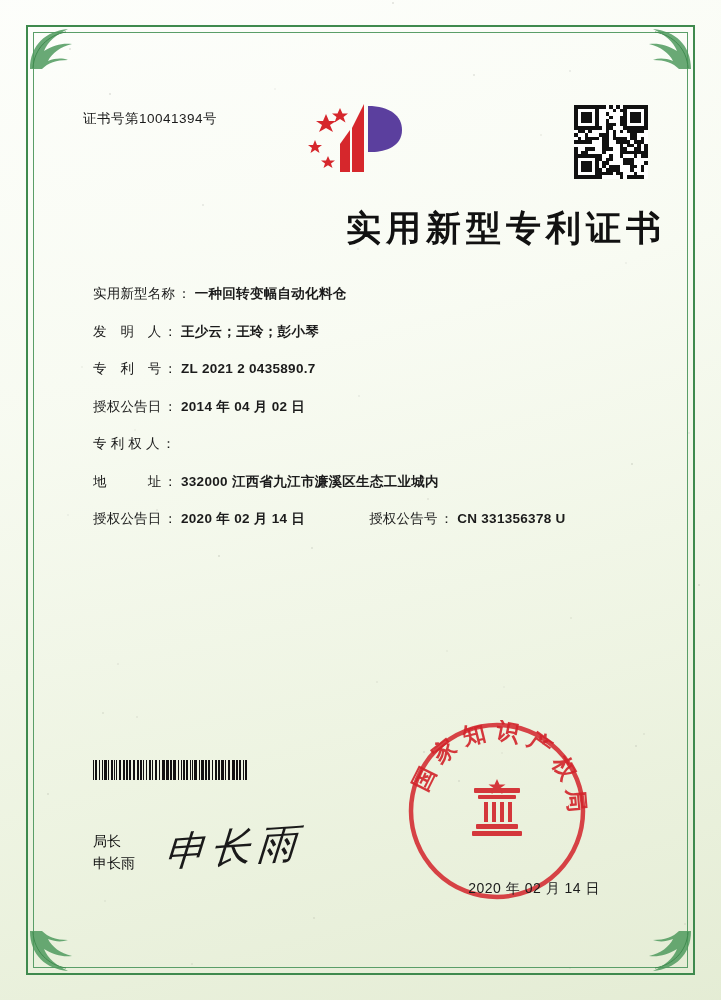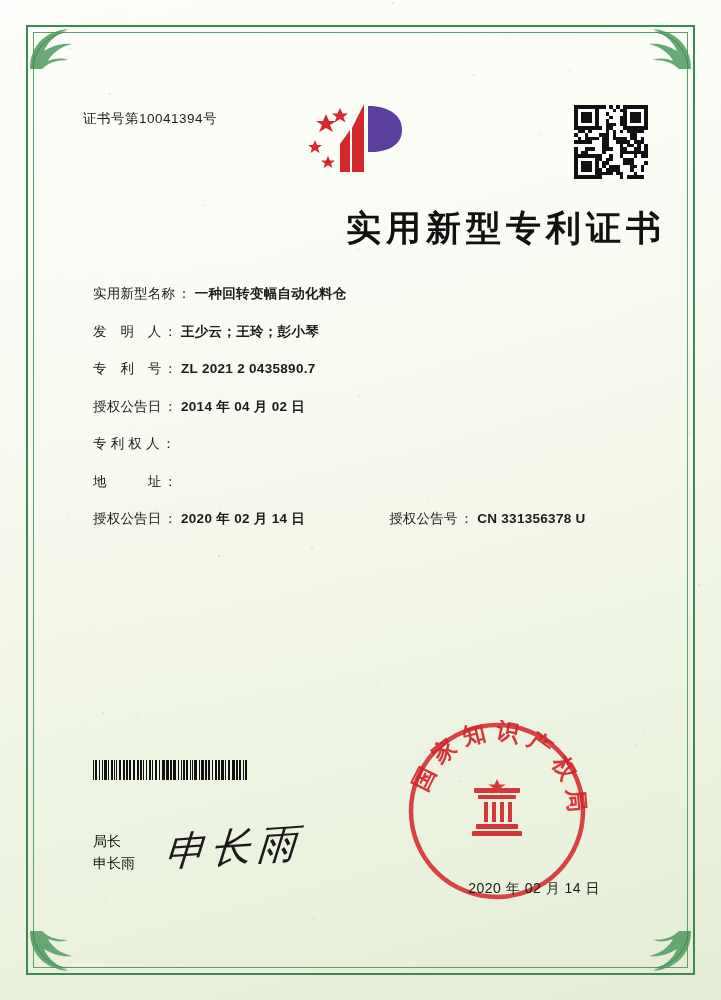--- a/index.html
+++ b/index.html
@@ -131,21 +131,21 @@
     flex: 0 0 auto;
     padding: 0 4px 0 2px;
   }
   .field-value {
     flex: 0 1 auto;
     letter-spacing: 0.3px;
     white-space: nowrap;
     font-weight: bold;
   }
   .field-row .second {
-    margin-left: 84px;
+    margin-left: 64px;
     display: flex;
     align-items: baseline;
     white-space: nowrap;
   }
 
   .paragraphs {
     position: absolute;
     top: 400px;
     left: 38px;
     right: 24px;
@@ -771,20 +771,21 @@
         <span class="field-colon">：</span>
         <span class="field-value">2014 年 04 月 02 日</span>
       </div>
       <div class="field-row">
         <span class="field-label">专 利 权 人</span>
         <span class="field-colon">：</span>
       </div>
       <div class="field-row">
         <span class="field-label">地　　　址</span>
         <span class="field-colon">：</span>
+        <span class="field-value">332000 江西省九江市濂溪区生态工业城内</span>
       </div>
       <div class="field-row">
         <span class="field-label">授权公告日</span>
         <span class="field-colon">：</span>
         <span class="field-value">2020 年 02 月 14 日</span>
         <span class="second">
           <span class="field-label">授权公告号</span>
           <span class="field-colon">：</span>
           <span class="field-value">CN 331356378 U</span>
         </span>

